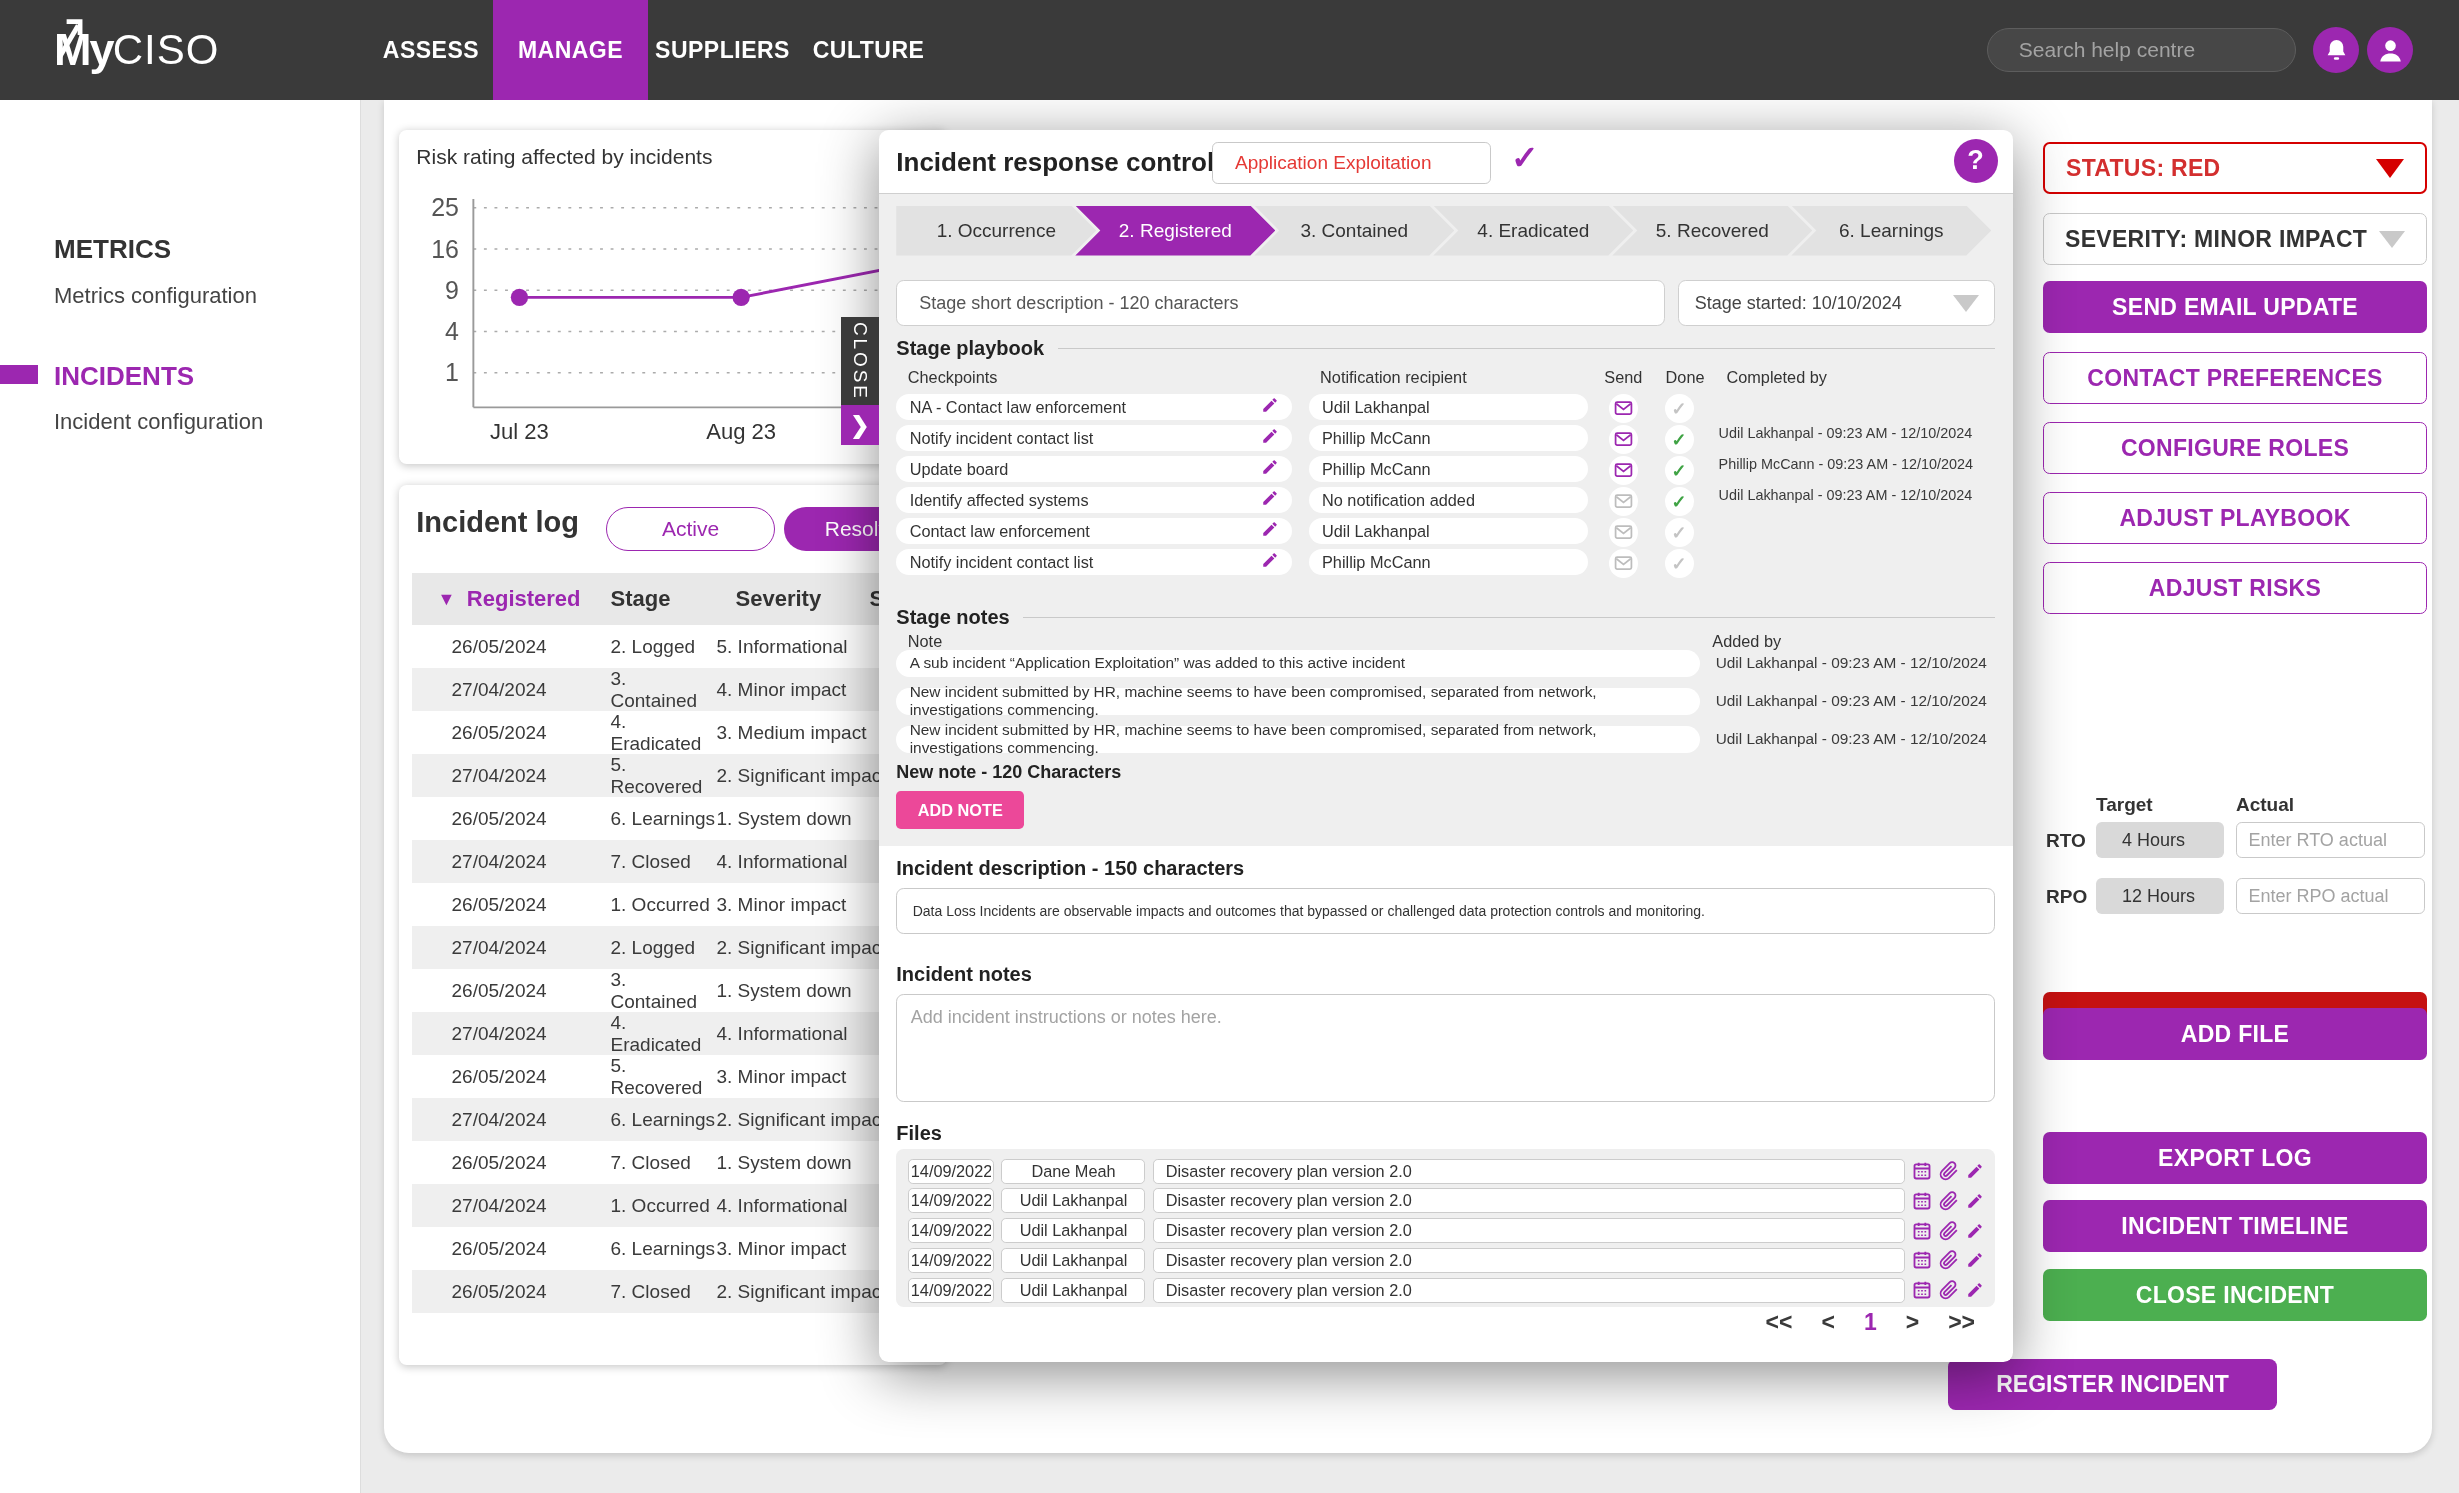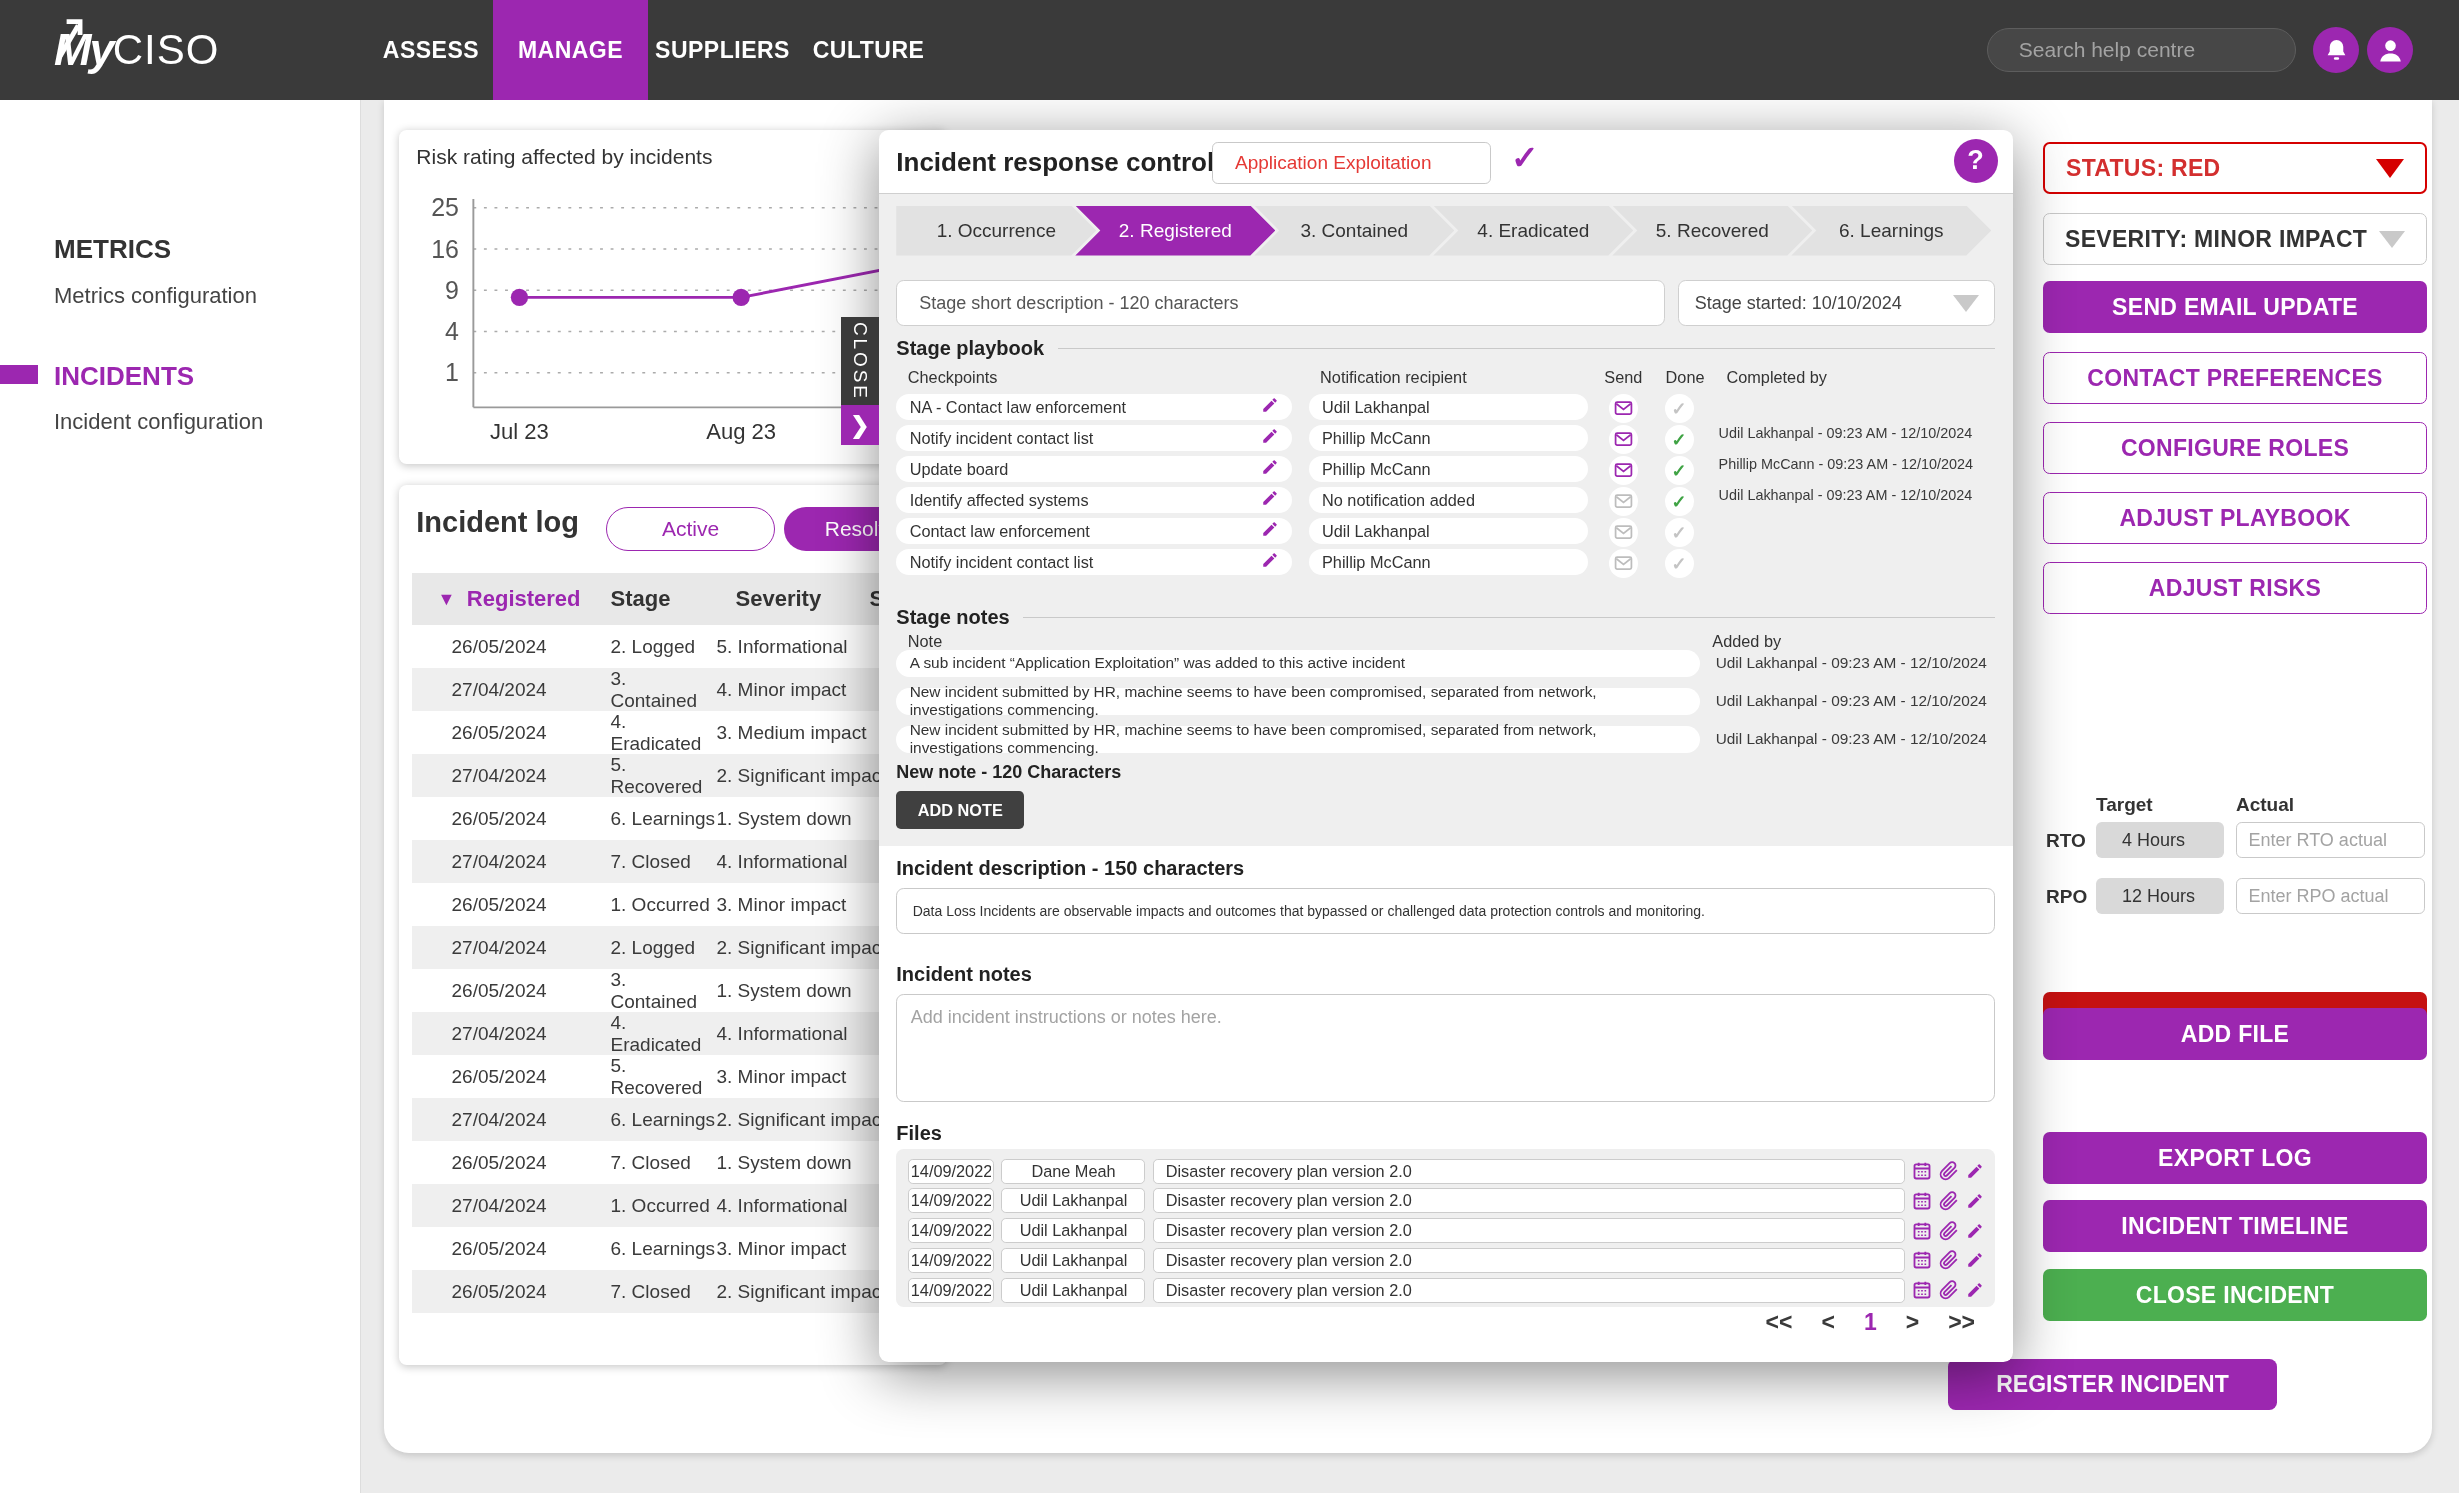--- a/index.html
+++ b/index.html
@@ -5,21 +5,21 @@
   html,body{margin:0;padding:0}
   body{width:2459px;height:1494px;position:relative;overflow:hidden;background:#EBEBEB;
        font-family:"Liberation Sans",sans-serif;}
   input,textarea,button{font-family:"Liberation Sans",sans-serif;outline:none}
   ::placeholder{color:#A3A3A3;opacity:1}
 
   
   .topnav{position:absolute;left:0;top:0;width:2459px;height:100px;background:#3A3A3A;z-index:60}
   .logo{position:absolute;left:52px;top:0;height:100px;display:flex;align-items:center;color:#fff}
   .logo-arrow{margin-right:-33px;margin-top:-25px}
-  .logo-my{font-size:45px;font-weight:bold;font-style:italic;letter-spacing:-1.9px}
+  .logo-my{font-size:45px;font-weight:bold;letter-spacing:-1.9px}
   .logo-ciso{font-size:42px;font-weight:300;letter-spacing:1px}
   #nav-items .nav-item{position:absolute;top:0;height:100px;display:flex;align-items:center;justify-content:center;
       color:#fff;font-size:23px;font-weight:bold;letter-spacing:0.5px;cursor:pointer}
   .nav-0{left:377px;width:108px}.nav-1{left:493px;width:155px}.nav-2{left:659px;width:127px}.nav-3{left:813px;width:111px}
   .nav-item.active{background:#9C27B0}
   .search-pill{position:absolute;right:163px;top:28px;width:309px;height:44px;border-radius:22px;background:#474747;
       border:1px solid #5d5d5d;display:flex;align-items:center;padding:0 17.3px;gap:11.5px;box-sizing:border-box}
   .search-pill input{flex:1;background:transparent;border:none;color:#ddd;font-size:21px}
   .round-ic{position:absolute;top:27px;width:46px;height:46px;border-radius:50%;background:#9C27B0;
       display:flex;align-items:center;justify-content:center;cursor:pointer}
@@ -118,21 +118,21 @@
   .notes-cols{position:absolute;left:17.3px;top:438px;width:1099px;display:flex;font-size:16.3px;color:#333}
   .nc1{width:816px;padding-left:11.5px;box-sizing:border-box}
   #note-rows{position:absolute;left:17.3px;top:450px;width:1099px}
   .note-row{height:38px;display:flex;align-items:center}
   .note-pill{width:804px;height:27px;background:#fff;border-radius:13.4px;display:flex;align-items:center;
       font-size:15.4px;color:#333;padding:0 13.4px;box-sizing:border-box}
   .note-added{margin-left:15.4px;font-size:15.4px;color:#3A3A3A}
   .new-note-lbl{position:absolute;left:17.3px;top:568px;font-size:18px;font-weight:bold;color:#222}
   .new-note-row{position:absolute;left:17.3px;top:597px;width:1099px;height:38px;display:flex;gap:17.3px}
   .nn-input{width:773px;border:1px solid #DDD;border-radius:5.8px;background:#fff;font-size:16.3px;padding:0 13.4px;box-sizing:border-box}
-  .add-note-btn{width:128px;height:38px;background:#404040;color:#fff;border:none;border-radius:4.8px;font-size:16.3px;
+  .add-note-btn{width:128px;height:38px;background:#ec4899;color:#fff;border:none;border-radius:4.8px;font-size:16.3px;
       font-weight:bold;cursor:pointer}
 
   .m-lbl{position:absolute;left:17.3px;font-size:20px;font-weight:bold;color:#222}
   #desc-lbl{top:727px}#inotes-lbl{top:833px}#files-lbl{top:992px}
   .desc-input{position:absolute;left:17.3px;top:758px;width:1099px;height:46px;border:1.9px solid #C9C9C9;border-radius:7.7px;
       font-size:14px;color:#333;padding:0 15.4px;box-sizing:border-box}
   .notes-area{position:absolute;left:17.3px;top:864px;width:1099px;height:108px;border:1.9px solid #C9C9C9;border-radius:7.7px;
       font-size:18px;color:#333;padding:11.5px 13.4px;box-sizing:border-box;resize:none}
   .files-panel{position:absolute;left:17.3px;top:1019px;width:1099px;height:158px;background:#EFEFEF;border-radius:7.7px;
       padding:9.6px 11.5px;box-sizing:border-box;display:flex;flex-direction:column;gap:4.8px}

